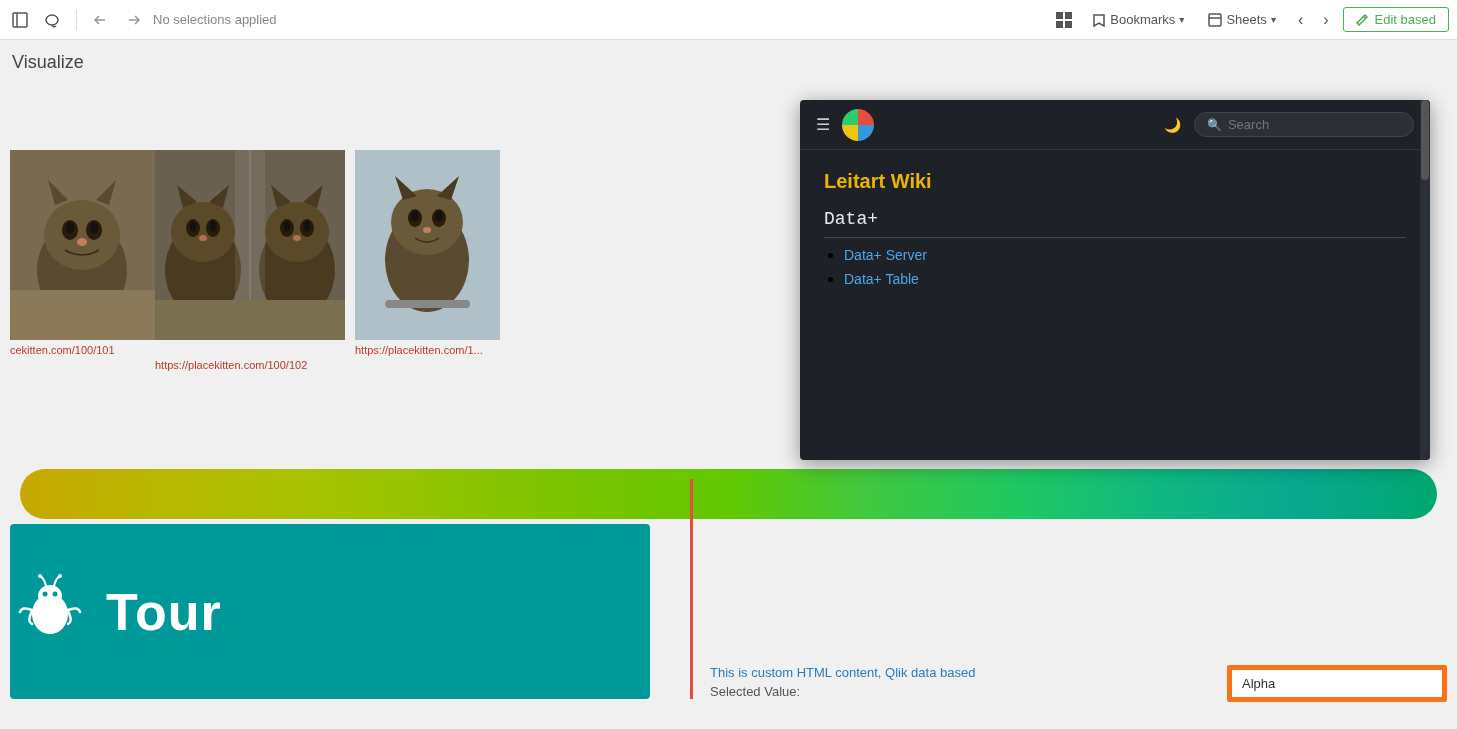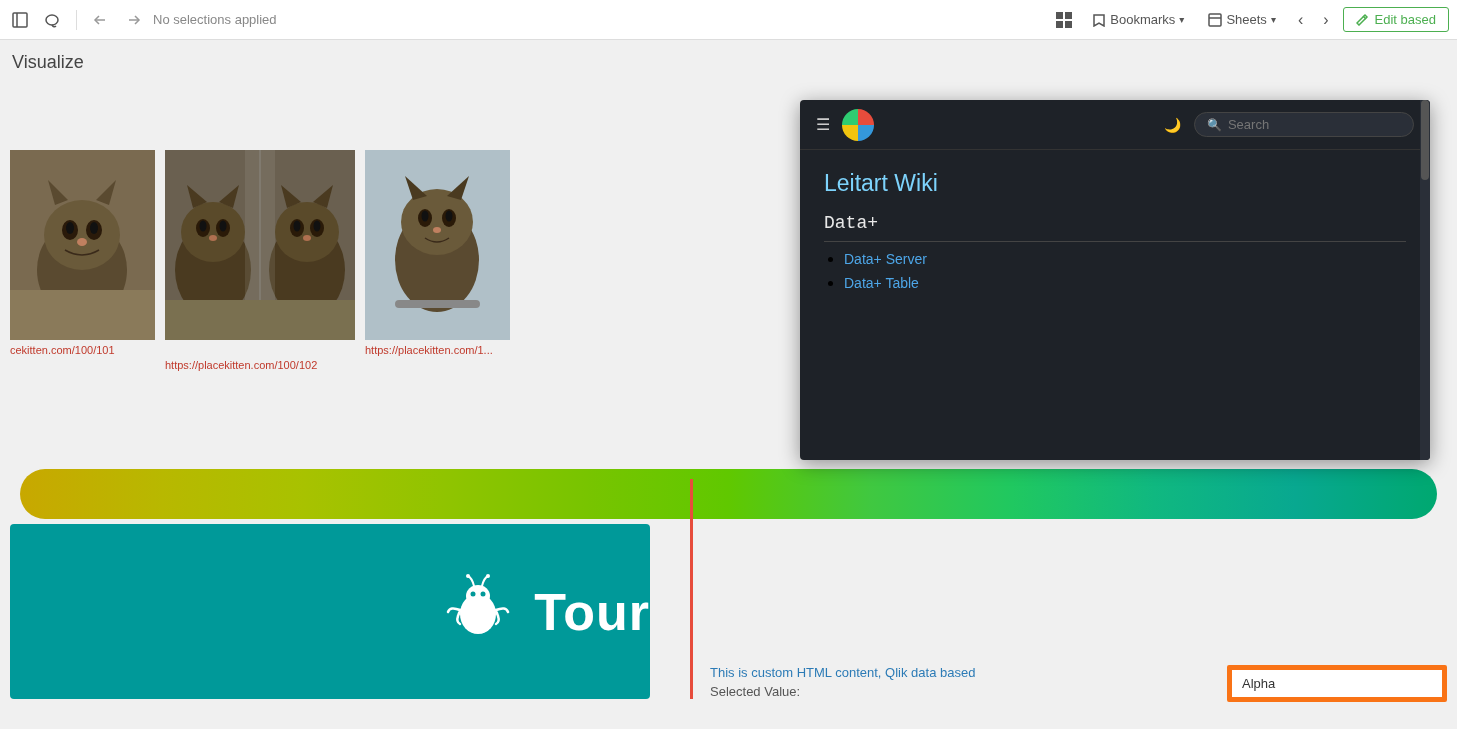--- a/index.html
+++ b/index.html
@@ -24,38 +24,38 @@
     .nav-btn { cursor: pointer; color: #555; font-size: 16px; padding: 2px 6px; }
 
     
     .main-area { position: relative; width: 100%; height: calc(729px - 40px); background: #f0f0f0; overflow: hidden; }
 
     
     .visualize-label { position: absolute; top: 12px; left: 12px; font-size: 18px; color: #444; font-weight: 400; }
 
     
     .kitten-row { position: absolute; top: 110px; left: 10px; display: flex; gap: 0; }
-    .kitten-item { display: flex; flex-direction: column; align-items: flex-start; margin-right: 10px; }
+    .kitten-item { display: flex; flex-direction: column; align-items: flex-start; margin-right: 0; }
     .kitten-url { font-size: 11px; color: #c0392b; margin-top: 4px; }
 
     
     .kitten-placeholder { width: 145px; height: 190px; position: relative; overflow: hidden; }
     .kitten-placeholder-2 { width: 190px; height: 190px; position: relative; overflow: hidden; }
 
     
     .color-bar {
       position: absolute; bottom: 210px; left: 0; right: 0; height: 50px;
       background: linear-gradient(to right, #c8a800, #b8b800, #a0c400, #78c800, #50c800, #28c800, #10c840, #08c860, #04c880, #00b890);
       border-radius: 25px; margin: 0 10px;
     }
 
     
     .tour-section {
       position: absolute; bottom: 30px; left: 10px; width: 640px; height: 175px;
-      background: #009999; border-radius: 4px; display: flex; align-items: center; justify-content: flex-end;
+      background: #009999; border-radius: 4px; display: flex; align-items: center; justify-content: flex-start;
     }
     .tour-content { display: flex; align-items: center; gap: 16px; }
 
     
     .red-divider { position: absolute; bottom: 30px; left: 690px; width: 3px; height: 220px; background: #e74c3c; }
 
     
     .custom-html-section { position: absolute; bottom: 30px; left: 710px; right: 10px; }
     .custom-html-title { color: #2c7bb6; font-size: 13px; font-weight: 500; margin-bottom: 4px; }
     .custom-html-sub { color: #555; font-size: 13px; }
@@ -80,21 +80,21 @@
     .wiki-search {
       display: flex; align-items: center; background: #2a2f38; border: 1px solid #444; border-radius: 20px;
       padding: 4px 12px; gap: 6px; width: 220px;
     }
     .wiki-search input { background: none; border: none; outline: none; color: #ccc; font-size: 13px; width: 160px; }
     .wiki-search-icon { color: #888; font-size: 12px; }
     .scrollbar-track { position: absolute; right: 0; top: 0; bottom: 0; width: 10px; background: #2a2f38; }
     .scrollbar-thumb { position: absolute; right: 1px; top: 0; width: 8px; height: 80px; background: #555; border-radius: 4px; }
 
     .wiki-body { padding: 20px 24px; }
-    .wiki-title { font-size: 23px; color: #7dd3fc; font-weight: 400; margin-bottom: 16px; }
+    .wiki-title { font-size: 20px; color: #eab308; font-weight: 700; margin-bottom: 16px; }
     .wiki-section-title { font-size: 18px; color: #e8e8e8; font-weight: 500; margin-bottom: 8px; border-bottom: 1px solid #444; padding-bottom: 8px; font-family: Liberation Mono, monospace; }
     .wiki-list { list-style: disc; padding-left: 20px; }
     .wiki-list li { margin-bottom: 6px; }
     .wiki-list a { color: #4da6e8; font-size: 14px; text-decoration: none; }
     .wiki-faded { color: #aaa; font-size: 14px; margin-top: 12px; }
 
     
     .cat-svg { width: 100%; height: 100%; }
   </style>
 </head>

